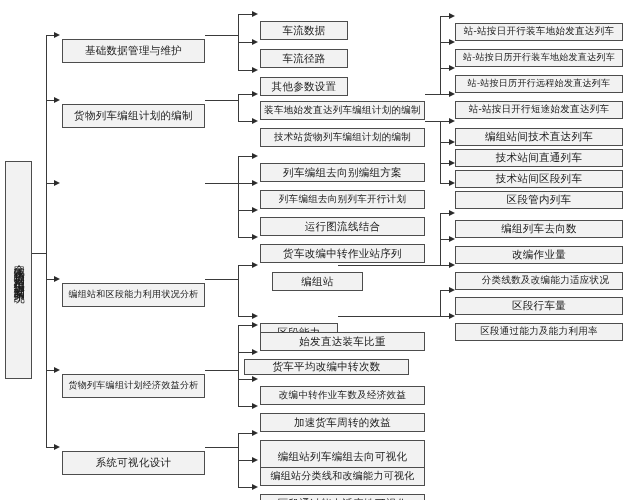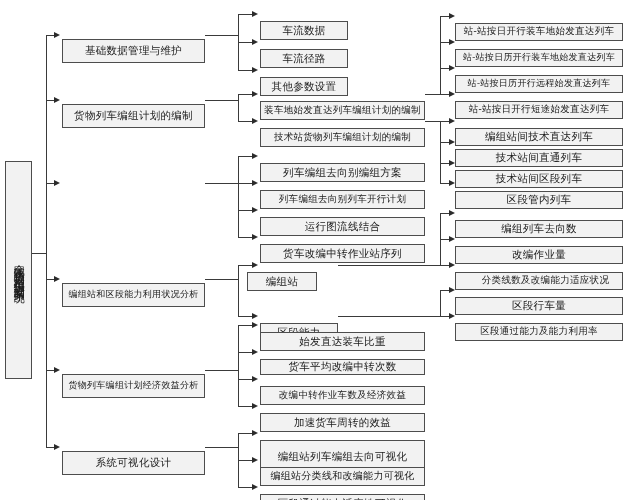--- a/index.html
+++ b/index.html
@@ -151,21 +151,21 @@
   <div class="node lvl3" style="left:260px;top:201px;width:165px;height:19px;">运行图流线结合</div>
   <div class="node lvl3" style="left:260px;top:228px;width:165px;height:19px;">货车改编中转作业站序列</div>
 
   <div class="h-line" style="left:205px;top:279px;width:33px;"></div>
   <div class="v-line" style="left:238px;top:265px;height:51px;"></div>
   <div class="h-line" style="left:238px;top:265px;width:14px;"></div>
   <div class="arrow" style="left:252px;top:261.5px;"></div>
   <div class="h-line" style="left:238px;top:316px;width:14px;"></div>
   <div class="arrow" style="left:252px;top:312.5px;"></div>
 
-  <div class="node lvl3" style="left:247px;top:256px;width:70px;height:19px;">编组站</div>
+  <div class="node lvl3" style="left:272px;top:256px;width:91px;height:19px;">编组站</div>
   <div class="node lvl3" style="left:260px;top:307px;width:78px;height:19px;">区段能力</div>
 
   <div class="h-line" style="left:338px;top:265px;width:102px;"></div>
   <div class="v-line" style="left:440px;top:213px;height:52px;"></div>
   <div class="h-line" style="left:440px;top:213px;width:9px;"></div>
   <div class="arrow" style="left:449px;top:209.5px;"></div>
   <div class="h-line" style="left:440px;top:239px;width:9px;"></div>
   <div class="arrow" style="left:449px;top:235.5px;"></div>
   <div class="h-line" style="left:440px;top:265px;width:9px;"></div>
   <div class="arrow" style="left:449px;top:261.5px;"></div>
@@ -189,21 +189,21 @@
   <div class="h-line" style="left:238px;top:325px;width:14px;"></div>
   <div class="arrow" style="left:252px;top:321.5px;"></div>
   <div class="h-line" style="left:238px;top:352px;width:14px;"></div>
   <div class="arrow" style="left:252px;top:348.5px;"></div>
   <div class="h-line" style="left:238px;top:379px;width:14px;"></div>
   <div class="arrow" style="left:252px;top:375.5px;"></div>
   <div class="h-line" style="left:238px;top:406px;width:14px;"></div>
   <div class="arrow" style="left:252px;top:402.5px;"></div>
 
   <div class="node lvl3" style="left:260px;top:316px;width:165px;height:19px;">始发直达装车比重</div>
-  <div class="node lvl3" style="left:260px;top:343px;width:165px;height:16px;">货车平均改编中转次数</div>
+  <div class="node lvl3" style="left:244px;top:343px;width:165px;height:16px;">货车平均改编中转次数</div>
   <div class="node lvl3" style="left:260px;top:370px;width:165px;height:19px;font-size:9.5px;">改编中转作业车数及经济效益</div>
   <div class="node lvl3" style="left:260px;top:397px;width:165px;height:19px;">加速货车周转的效益</div>
 
   <div class="h-line" style="left:205px;top:447px;width:33px;"></div>
   <div class="v-line" style="left:238px;top:433px;height:54px;"></div>
   <div class="h-line" style="left:238px;top:433px;width:14px;"></div>
   <div class="arrow" style="left:252px;top:429.5px;"></div>
   <div class="h-line" style="left:238px;top:460px;width:14px;"></div>
   <div class="arrow" style="left:252px;top:456.5px;"></div>
   <div class="h-line" style="left:238px;top:487px;width:14px;"></div>

